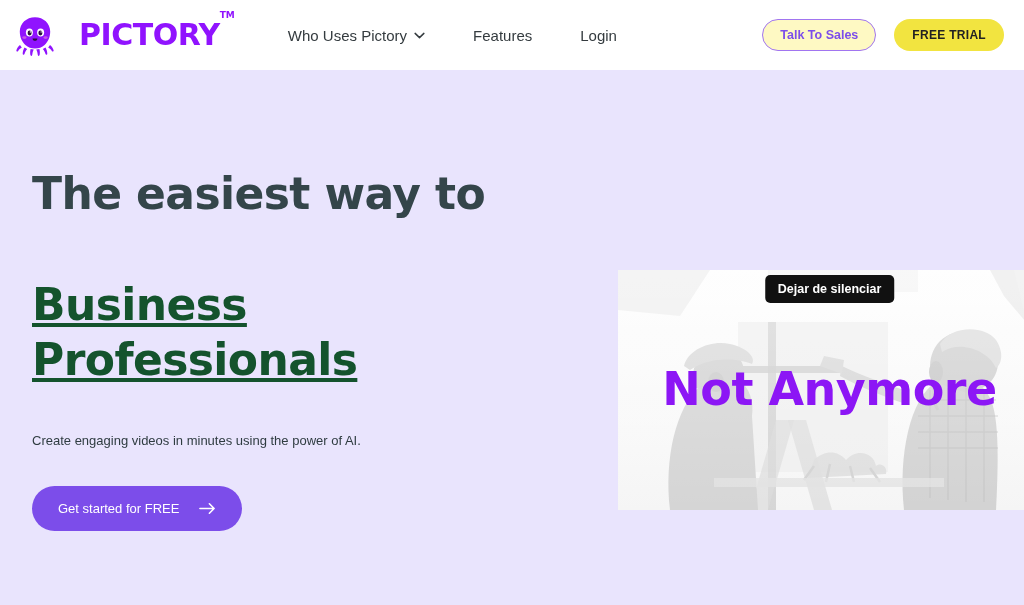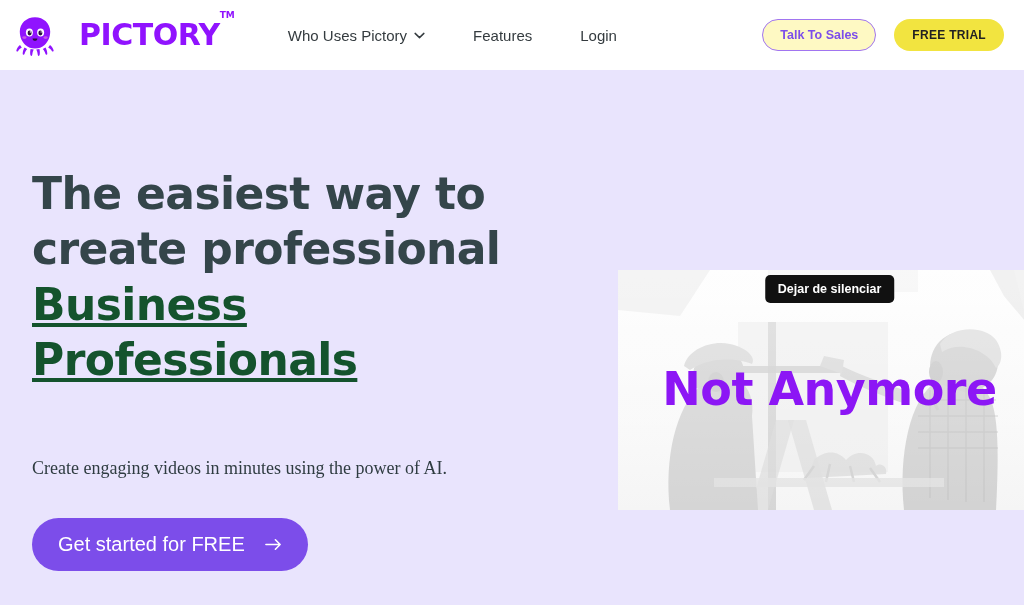--- a/index.html
+++ b/index.html
@@ -136,39 +136,38 @@
     font-family: "DejaVu Sans", sans-serif;
   }
 
   .headline .accent {
     color: #14532d;
     display: block;
     text-decoration: underline;
   }
 
   .subhead {
-    margin-top: 67px;
-    font-size: 18px;
+    margin-top: 43px;
+    font-size: 13px;
     line-height: 1.55;
     color: #2f3c41;
     max-width: 420px;
-    font-family: Liberation Serif, serif;
   }
 
   .cta {
     margin-top: 35px;
     display: inline-flex;
     align-items: center;
     gap: 20px;
     background: #7c4dea;
     color: #ffffff;
     border: none;
     border-radius: 999px;
     padding: 15px 26px;
-    font-size: 20px;
+    font-size: 13px;
     cursor: pointer;
     font-family: "Liberation Sans", sans-serif;
   }
 
   .cta-arrow { width: 17px; height: 13px; display: block; }
 
   
   .hero-right {
     position: relative;
     flex: 1 1 auto;
@@ -286,21 +285,21 @@
   </div>
 
 </div>
 
 <div class="hero">
 
   <div class="hero-left">
 
     <h1 class="headline">
       <span>The easiest way to</span><br>
-      <span>create professional</span><br>
+      <br>
       <span class="accent">Business Professionals</span>
     </h1>
 
     <p class="subhead">Create engaging videos in minutes using the power of AI.</p>
 
     <button class="cta">
       <span>Get started for FREE</span>
       <span>
         <svg class="cta-arrow" viewBox="0 0 18 13">
             <path d="M1 6.5h15M11 1.5l5 5-5 5" fill="none" stroke="#ffffff" stroke-width="1.7" stroke-linecap="round" stroke-linejoin="round"></path>

